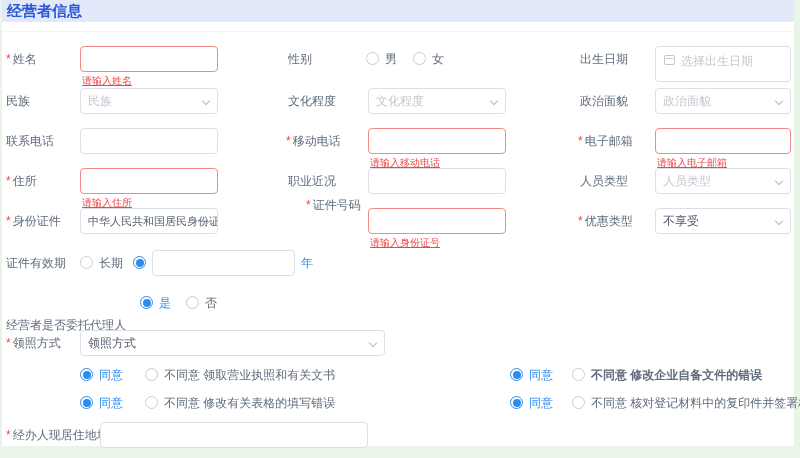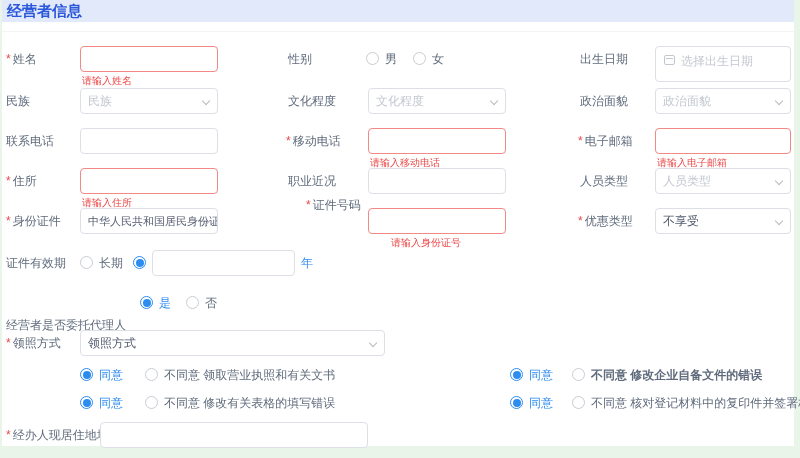--- a/index.html
+++ b/index.html
@@ -9,21 +9,21 @@
   .hdr { position:absolute; left:2px; top:0; width:792px; height:22px; background:#e2e9fb; }
   .hdr-title { position:absolute; left:5px; top:2px; font-size:15px; font-weight:bold; color:#2b57d9; }
   .divider { position:absolute; left:2px; top:31px; width:792px; height:1px; background:#f3f4f6; }
 
   .lbl { position:absolute; font-size:12px; color:#5f6b7c; height:26px; line-height:26px; white-space:nowrap;text-align:right; }
   .req { color:#ed4747; margin-right:2px; font-size:12px; }
   .txt { position:absolute; height:26px; box-sizing:border-box; border:1px solid #dcdfe6;
          border-radius:4px; background:#fff; font-size:12px; padding:0 7px; color:#515a6e;
          outline:none; font-family:inherit; }
   .txt.err { border-color:#f28984; }
-  .errmsg { position:absolute; font-size:10px; color:#ed4747; white-space:nowrap; }
+  .errmsg { position:absolute; font-size:10px; color:#ed4747; white-space:nowrap;text-decoration:underline; }
 
   .select { position:absolute; height:26px; box-sizing:border-box; border:1px solid #dcdfe6;
             border-radius:4px; background:#fff; font-size:12px; line-height:24px;
             padding:0 20px 0 7px; color:#515a6e; white-space:nowrap; overflow:hidden; cursor:pointer; }
   .select .ph { color:#c3c7cf; }
   .chev { position:absolute; right:7px; top:9px; width:8px; height:8px; }
   .chev::before { content:''; position:absolute; left:1px; top:0; width:5px; height:5px;
                   border-right:1px solid #b6bac2; border-bottom:1px solid #b6bac2; transform:rotate(45deg); }
 
   .radio { position:absolute; width:13px; height:13px; border-radius:50%;
@@ -110,21 +110,21 @@
   </div>
 
   <div class="lbl" style="left:6px;top:208px;"><span class="req">*</span><span>身份证件</span></div>
   <div class="select idtype-select" style="left:80px;top:208px;width:138px;">
     <span>中华人民共和国居民身份证</span>
     <span class="chev"></span>
   </div>
 
   <div class="lbl" style="left:286px;top:192px;margin-left:20px;"><span class="req">*</span><span>证件号码</span></div>
   <input class="txt err" style="left: 368px; top: 208px; width: 138px;">
-  <div class="errmsg" style="left:370px;top:236px;margin-left:21px;">请输入身份证号</div>
+  <div class="errmsg" style="left:370px;top:236px;">请输入身份证号</div>
 
   <div class="lbl" style="left:578px;top:208px;"><span class="req">*</span><span>优惠类型</span></div>
   <div class="select" style="left:655px;top:208px;width:136px;">
     <span>不享受</span>
     <span class="chev"></span>
   </div>
 
   <div class="lbl" style="left:6px;top:250px;">证件有效期</div>
   <span class="radio" style="left:80px;top:256px;"></span>
   <span class="rlbl" style="left:99px;top:257px;">长期</span>

